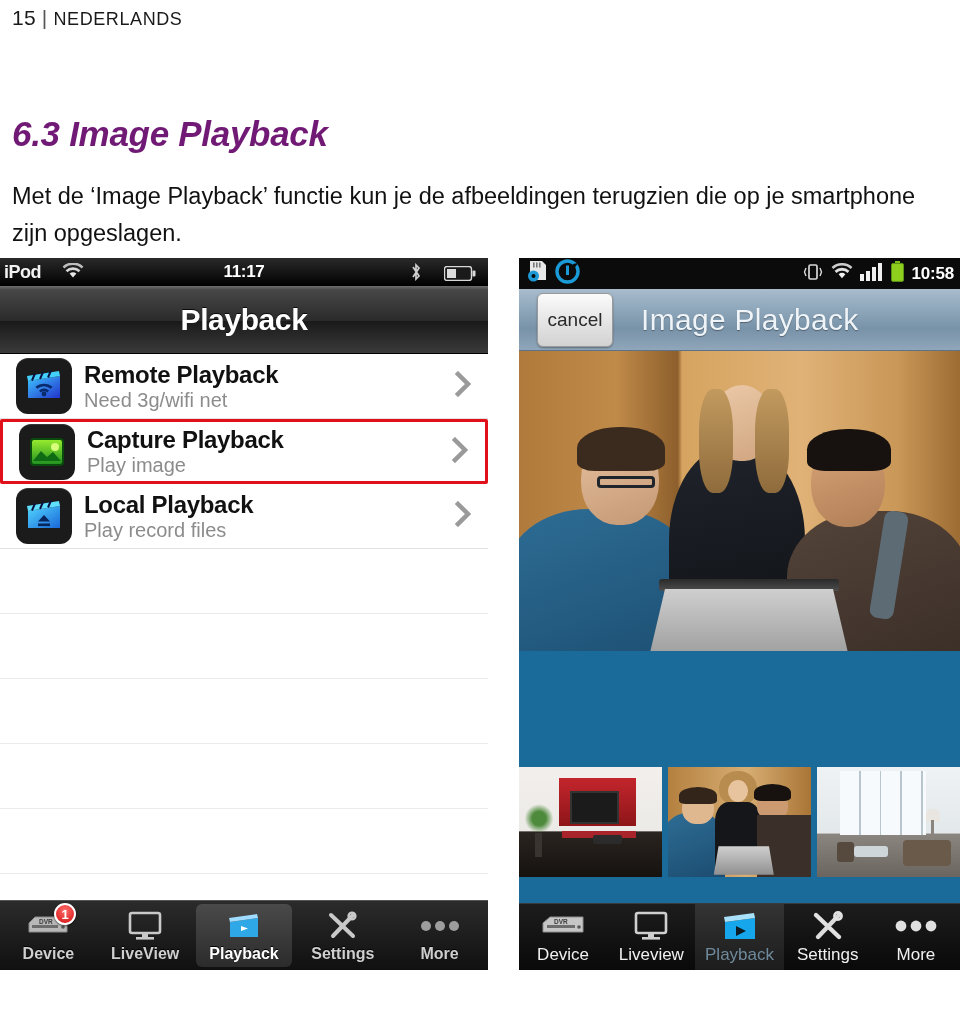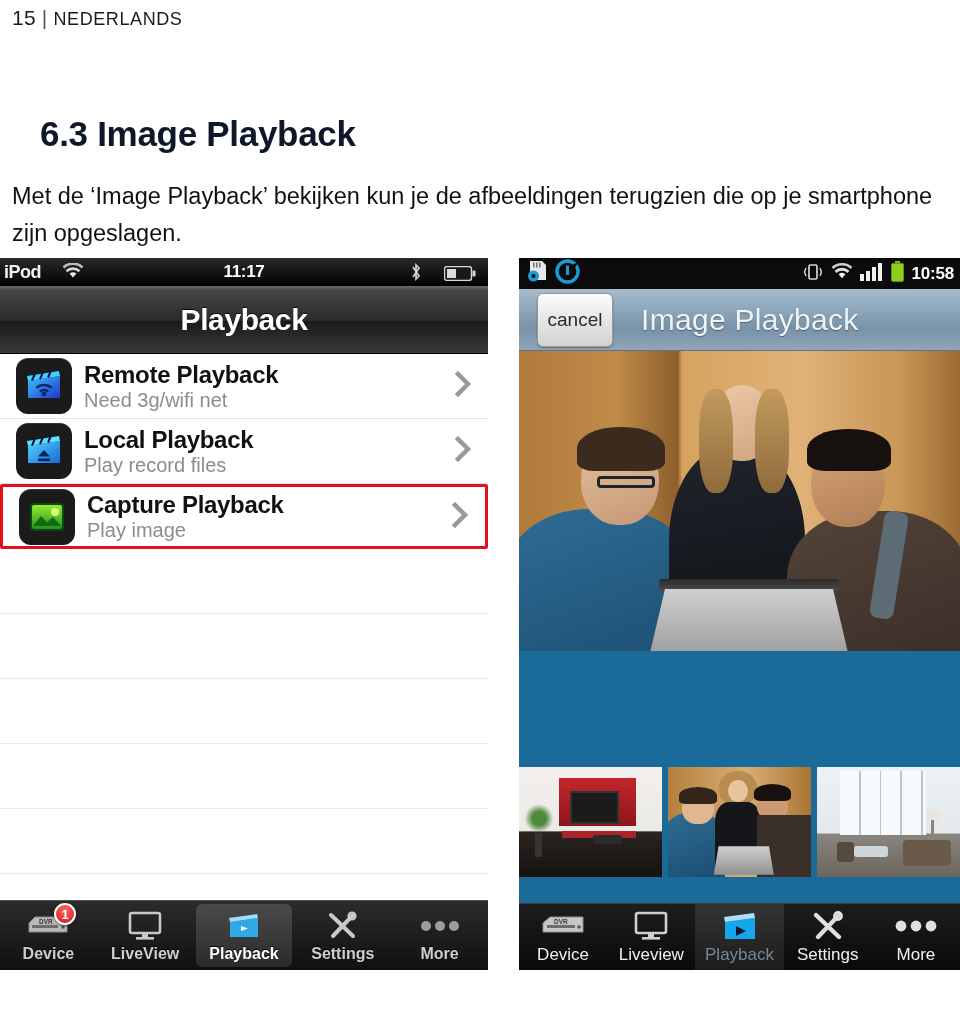--- a/index.html
+++ b/index.html
@@ -17,22 +17,22 @@
     display: flex; align-items: baseline; gap: 6px;
     font-size: 21px; color: #1a1a1a; letter-spacing: .2px;
   }
   .doc-header .pagenum { font-size: 21px; }
   .doc-header .sep { font-size: 21px; color: #555; }
   .doc-header .lang { font-size: 18px; letter-spacing: .6px; }
 
   
   .section-title {
     position: absolute; left: 12px; top: 114px;
-    font-size: 35px; font-weight: bold; 
-    color: #0f172a; letter-spacing: -.3px; margin-left: 28px;
+    font-size: 35px; font-weight: bold; font-style: italic;
+    color: #701a75; letter-spacing: -.3px;
   }
 
   
   .intro {
     position: absolute; left: 12px; top: 178px; width: 940px;
     font-size: 23.5px; line-height: 37px; color: #111;
   }
 
   
   .figure { position: absolute; left: 0; top: 258px; width: 960px; height: 718px; }
@@ -208,21 +208,21 @@
 <div class="page">
 
   <div class="doc-header">
     <span class="pagenum">15</span>
     <span class="sep">|</span>
     <span class="lang">NEDERLANDS</span>
   </div>
 
   <div class="section-title">6.3 Image Playback</div>
 
-  <div class="intro">Met de ‘Image Playback’ bekijken kun je de afbeeldingen terugzien die op je smartphone zijn opgeslagen.</div>
+  <div class="intro">Met de ‘Image Playback’ functie kun je de afbeeldingen terugzien die op je smartphone zijn opgeslagen.</div>
 
   <div class="figure">
 
     <div class="ios">
 
       <div class="ios-status">
         <span class="carrier">iPod</span>
         <span class="wifi">
           <svg width="22" height="17" viewBox="0 0 22 17">
             <path d="M11 14.6 L7.6 10.6 A5.4 5.4 0 0 1 14.4 10.6 Z" fill="#e8e8e8"></path>
@@ -274,20 +274,45 @@
             <span class="row-title">Remote Playback</span><br>
             <span class="row-sub">Need 3g/wifi net</span>
           </span>
           <span class="chev">
             <svg width="17" height="26" viewBox="0 0 17 26">
                 <path d="M3 3 L13 13 L3 23" stroke="#9a9a9a" stroke-width="4.5" fill="none" stroke-linecap="square"></path>
               </svg>
           </span>
         </div>
 
+        <div class="ios-row highlight">
+          <span class="row-icon">
+            <svg width="44" height="44" viewBox="0 0 44 44">
+              <defs>
+                  <linearGradient id="g3" x1="0" y1="0" x2="0" y2="1">
+                <stop offset="0" stop-color="#9bee2e"></stop>
+                    <stop offset="1" stop-color="#1e8f20"></stop>
+              </linearGradient>
+                </defs>
+              <rect x="6" y="9" width="32" height="26" rx="3" fill="url(#g3)" stroke="#0a4a0c" stroke-width="2"></rect>
+              <circle cx="30" cy="17" r="4" fill="#d8ff7a"></circle>
+              <path d="M8 31 L16 21 L22 27 L28 22 L36 31 Z" fill="#0f6b14"></path>
+            </svg>
+          </span>
+          <span class="row-text">
+            <span class="row-title">Capture Playback</span><br>
+            <span class="row-sub">Play image</span>
+          </span>
+          <span class="chev">
+            <svg width="17" height="26" viewBox="0 0 17 26">
+                <path d="M3 3 L13 13 L3 23" stroke="#9a9a9a" stroke-width="4.5" fill="none" stroke-linecap="square"></path>
+              </svg>
+          </span>
+        </div>
+
         <div class="ios-row">
           <span class="row-icon">
             <svg width="44" height="44" viewBox="0 0 44 44">
               <defs>
                   <linearGradient id="g2" x1="0" y1="0" x2="1" y2="1">
                 <stop offset="0" stop-color="#52d6ff"></stop>
                     <stop offset="1" stop-color="#1a68d8"></stop>
               </linearGradient>
                 </defs>
               <path d="M6 17 L38 12 L38 34 L6 34 Z" fill="url(#g2)"></path>
@@ -301,45 +326,20 @@
             <span class="row-title">Local Playback</span><br>
             <span class="row-sub">Play record files</span>
           </span>
           <span class="chev">
             <svg width="17" height="26" viewBox="0 0 17 26">
                 <path d="M3 3 L13 13 L3 23" stroke="#9a9a9a" stroke-width="4.5" fill="none" stroke-linecap="square"></path>
               </svg>
           </span>
         </div>
 
-        <div class="ios-row highlight">
-          <span class="row-icon">
-            <svg width="44" height="44" viewBox="0 0 44 44">
-              <defs>
-                  <linearGradient id="g3" x1="0" y1="0" x2="0" y2="1">
-                <stop offset="0" stop-color="#9bee2e"></stop>
-                    <stop offset="1" stop-color="#1e8f20"></stop>
-              </linearGradient>
-                </defs>
-              <rect x="6" y="9" width="32" height="26" rx="3" fill="url(#g3)" stroke="#0a4a0c" stroke-width="2"></rect>
-              <circle cx="30" cy="17" r="4" fill="#d8ff7a"></circle>
-              <path d="M8 31 L16 21 L22 27 L28 22 L36 31 Z" fill="#0f6b14"></path>
-            </svg>
-          </span>
-          <span class="row-text">
-            <span class="row-title">Capture Playback</span><br>
-            <span class="row-sub">Play image</span>
-          </span>
-          <span class="chev">
-            <svg width="17" height="26" viewBox="0 0 17 26">
-                <path d="M3 3 L13 13 L3 23" stroke="#9a9a9a" stroke-width="4.5" fill="none" stroke-linecap="square"></path>
-              </svg>
-          </span>
-        </div>
-
         <div class="ios-empty">
           <div class="er"></div>
           <div class="er"></div>
           <div class="er"></div>
           <div class="er"></div>
           <div class="er"></div>
         </div>
       </div>
 
       <div class="ios-tabbar">

